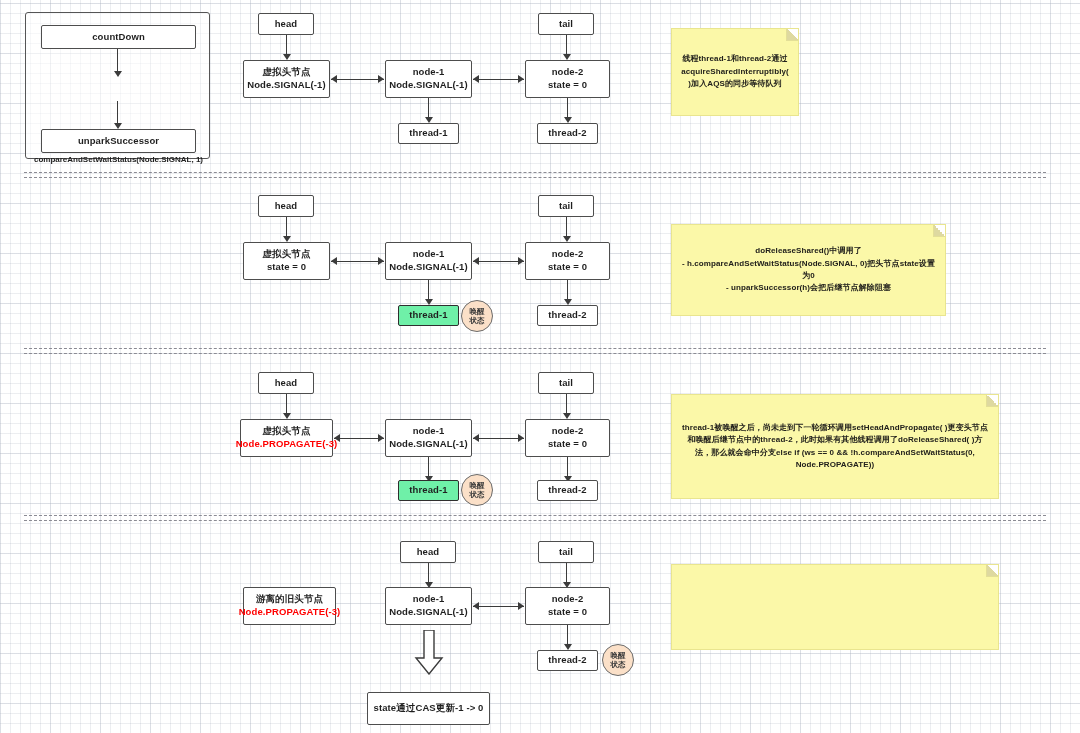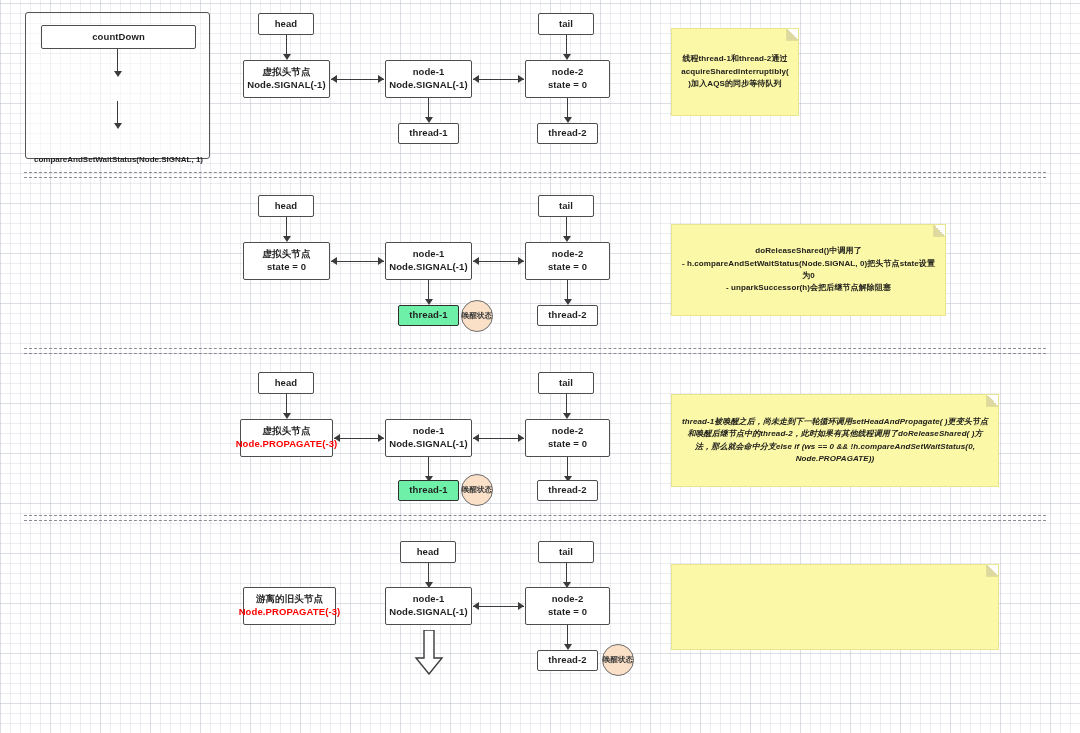--- a/index.html
+++ b/index.html
@@ -49,21 +49,21 @@
     border-radius:3px;
     background:rgba(255,255,255,.55);
   }
 
   .circle{
     position:absolute;
     box-sizing:border-box;
     border-radius:50%;
     background:#fbe0c8;
     border:1.2px solid #6b6b6b;
-    display:flex;
+    display:flex;flex-direction:column;
     align-items:center;justify-content:center;
     font-size:7.5px;font-weight:bold;color:#3a3a3a;
     line-height:1.25;
   }
 
   .note{
     position:absolute;
     box-sizing:border-box;
     background:#fbf8a8;
     border:1px solid #e9e58f;
@@ -132,20 +132,23 @@
   <div class="grp" style="left:25px;top:12px;width:185px;height:147px;">
     <div class="box" style="left:15px;top:12px;width:155px;height:24px;">
       <span>countDown</span>
     </div>
     <div class="vline" style="left:91px;top:36px;height:25px;"></div>
     <div class="ah-down" style="left:88px;top:58px;"></div>
 
     <div class="vline" style="left:91px;top:88px;height:25px;"></div>
     <div class="ah-down" style="left:88px;top:110px;"></div>
 
+    <div class="box" style="left:15px;top:116px;width:155px;height:24px;">
+      <span>unparkSuccessor</span>
+    </div>
     <div class="caption" style="left:3px;top:142px;width:179px;">compareAndSetWaitStatus(Node.SIGNAL, 1)</div>
   </div>
 
   <div class="box" style="left:258px;top:13px;width:56px;height:22px;">
     <span>head</span>
   </div>
   <div class="vline" style="left:286px;top:35px;height:22px;"></div>
   <div class="ah-down" style="left:283px;top:54px;"></div>
 
   <div class="box" style="left:538px;top:13px;width:56px;height:22px;">
@@ -290,21 +293,21 @@
     <span>thread-1</span>
   </div>
   <div class="circle" style="left:461px;top:474px;width:32px;height:32px;">
     <span>唤醒</span>
     <span>状态</span>
   </div>
   <div class="box" style="left:537px;top:480px;width:61px;height:21px;">
     <span>thread-2</span>
   </div>
 
-  <div class="note" style="left:671px;top:394px;width:328px;height:93px;font-style:italic;">
+  <div class="note" style="left:671px;top:394px;width:328px;height:105px;">
     <div class="fold"></div>
     <p>thread-1被唤醒之后，尚未走到下一轮循环调用setHeadAndPropagate( )更变头节点和唤醒后继节点中的thread-2，此时如果有其他线程调用了doReleaseShared( )方法，那么就会命中分支else if (ws == 0 &amp;&amp; !h.compareAndSetWaitStatus(0, Node.PROPAGATE))</p>
   </div>
 
   <div class="box" style="left:400px;top:541px;width:56px;height:22px;">
     <span>head</span>
   </div>
   <div class="vline" style="left:428px;top:563px;height:22px;"></div>
   <div class="ah-down" style="left:425px;top:582px;"></div>
 
@@ -338,18 +341,21 @@
   </div>
   <div class="circle" style="left:602px;top:644px;width:32px;height:32px;">
     <span>唤醒</span>
     <span>状态</span>
   </div>
 
   <svg class="bigarrow" style="left:414px;top:630px;" viewBox="0 0 30 45">
     <polygon points="10,0 20,0 20,28 28,28 15,44 2,28 10,28" fill="#ffffff" stroke="#3b3b3b" stroke-width="1.4"></polygon>
   </svg>
 
+  <div class="box" style="left:367px;top:692px;width:123px;height:33px;">
+    <span>state通过CAS更新-1 -&gt; 0</span>
+  </div>
 
   <div class="note" style="left:671px;top:564px;width:328px;height:86px;">
     <div class="fold"></div>
   </div>
 
 </div>
 
 </body></html>

